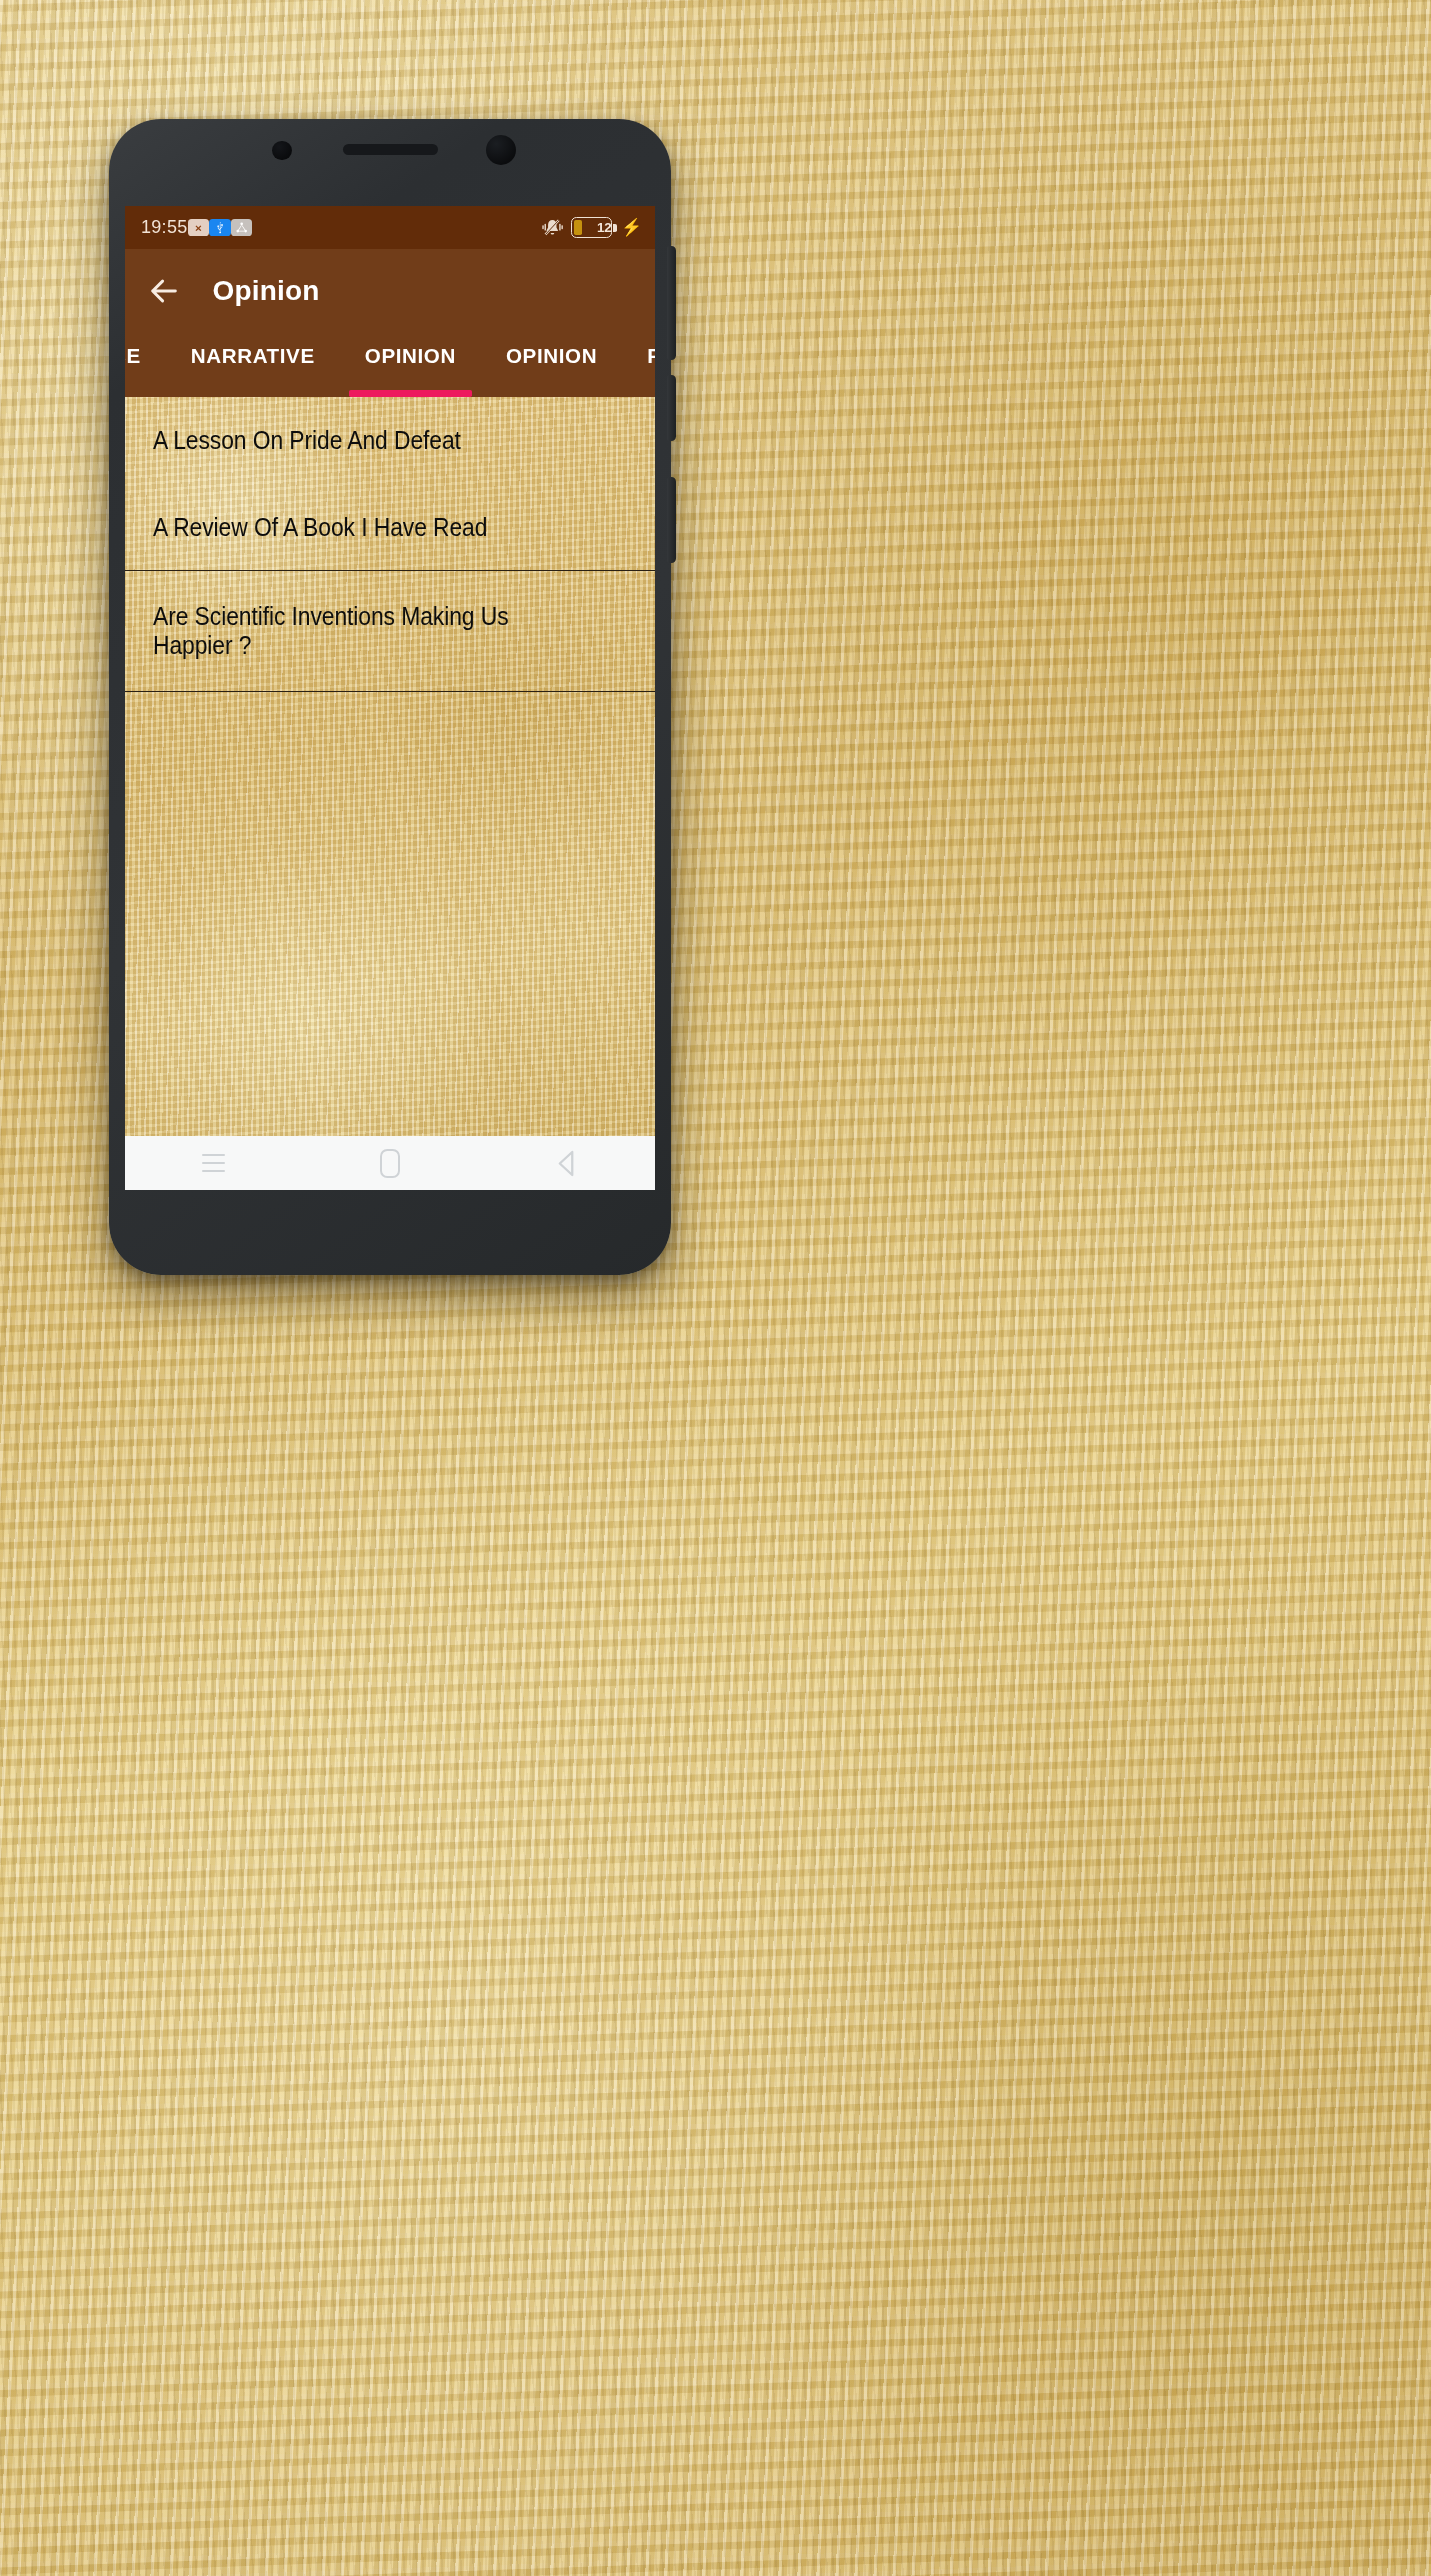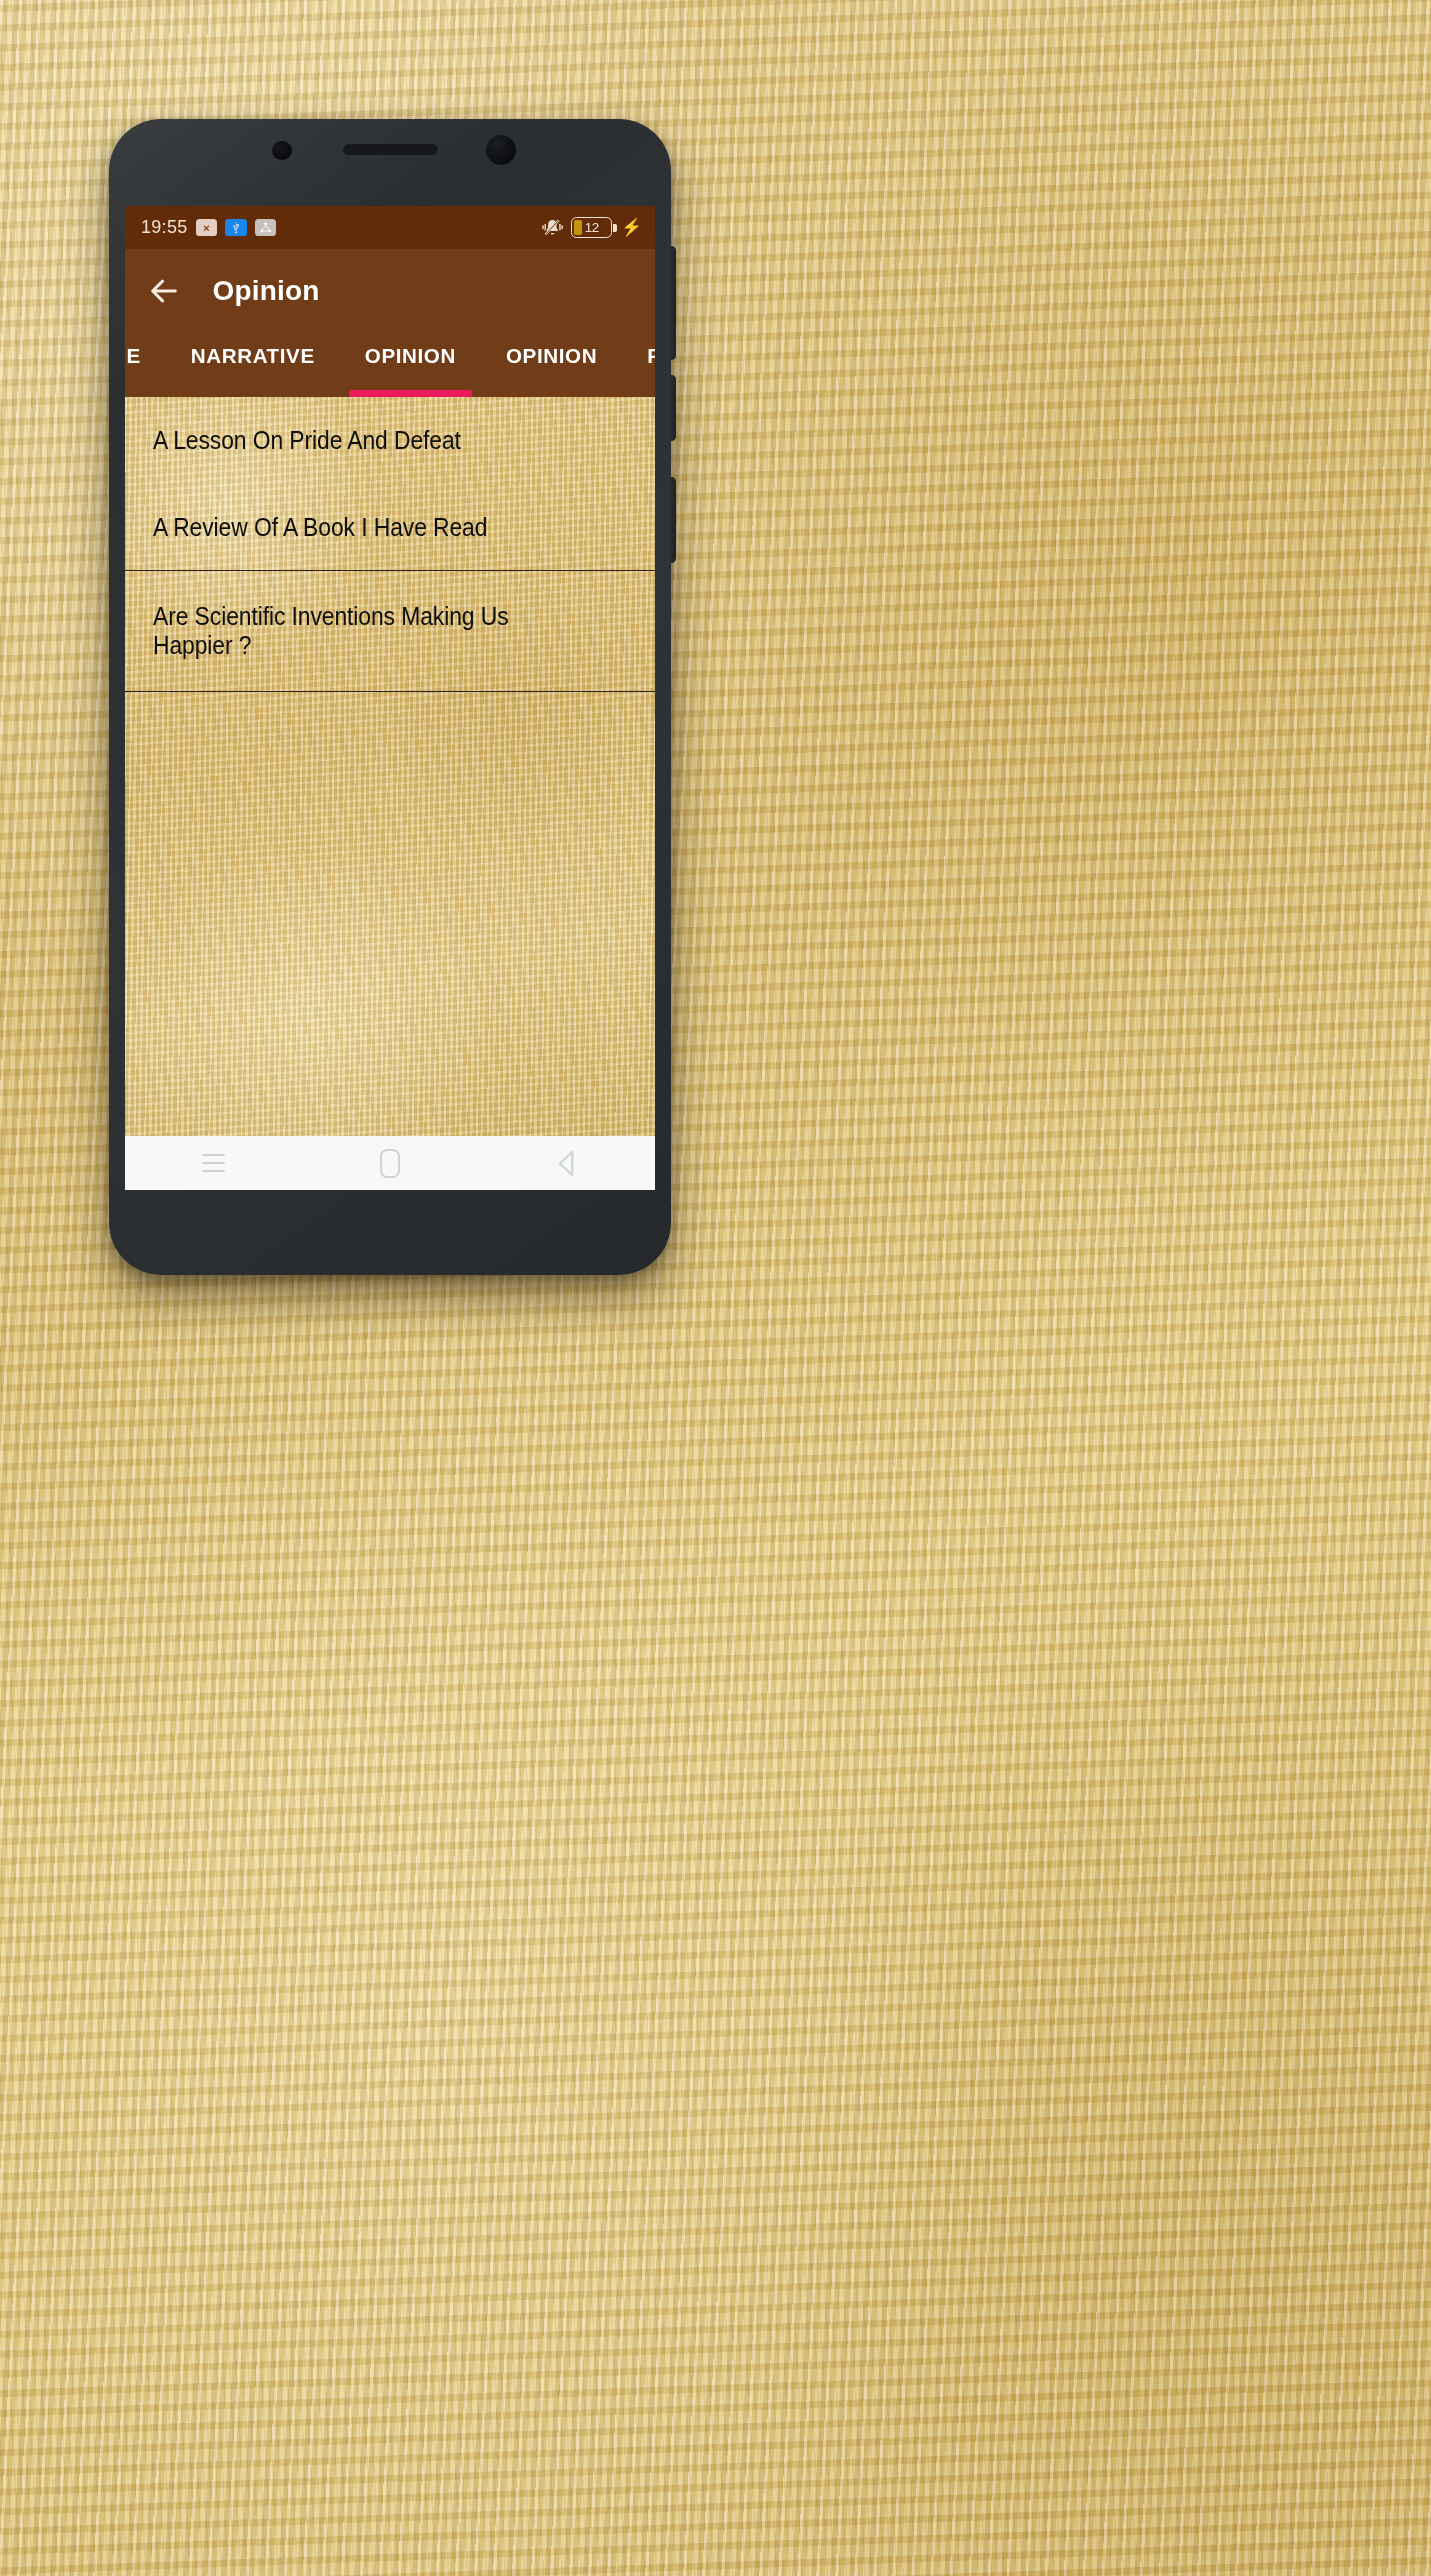--- a/index.html
+++ b/index.html
@@ -86,21 +86,21 @@
     overflow:hidden;
     background:#e5c37e;
   }
 
   
   #statusbar{
     height:43px; background:#622c09;
     display:flex; align-items:center; justify-content:space-between;
     padding:0 12.5px 0 16px; color:#f3e4d7;
   }
-  .sb-left{ display:flex; align-items:center; gap:8px; }
+  .sb-left{ display:flex; align-items:center; }
   .sb-right{ display:flex; align-items:center; gap:7.2px; }
   #clock{ font-size:18px; font-weight:400; letter-spacing:0.3px; color:#f2e3d6; }
   .sb-chip{
     width:21.5px;height:17px;border-radius:3.6px;
     display:flex;align-items:center;justify-content:center;
     font-size:10.7px;font-weight:700;
   }
   #sim-icon{ background:#e4cfc2; color:#8a3f12;
      border-radius:3.6px 3.6px 3.6px 3.6px; position:relative; }
   #sim-icon span{ font-size:11.6px; line-height:1; }
@@ -113,22 +113,22 @@
     display:flex;align-items:center;
     width:41px;height:20.6px;border:1.8px solid #f0e2d5;border-radius:5.4px;
     position:relative; padding:1.8px;
   }
   #battery::after{
     content:"";position:absolute;right:-5.4px;top:5.4px;
     width:3.6px;height:8px;background:#f0e2d5;border-radius:0 1.8px 1.8px 0;
   }
   #batt-fill{ width:8px;height:100%;background:#c5920f;border-radius:1.8px; }
   #batt-text{
-    position:absolute;left:0;right:0;text-align:center;
-    font-size:13.4px;font-weight:400;color:#f3e6da;letter-spacing:-0.3px;
+    position:absolute;left:0;right:0;text-align:right;
+    font-size:13.4px;font-weight:700;color:#f3e6da;letter-spacing:-0.3px;
   }
   #bolt{ font-size:17px; color:#f0e2d5; line-height:1; margin-left:1.8px;}
 
   
   #appbar{
     height:84px; background:#713d19;
     display:flex; align-items:center; padding-left:21.5px; gap:32px;
   }
   #back-arrow{ width:34px;height:34px; }
   #app-title{ color:#fff; font-size:28px; font-weight:700; letter-spacing:0.2px;}

